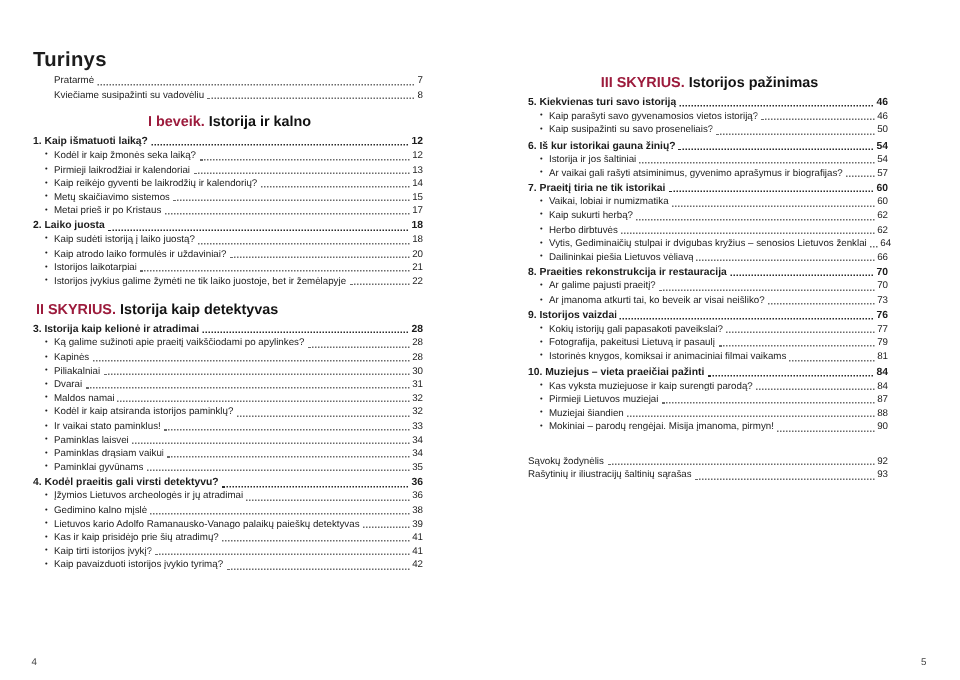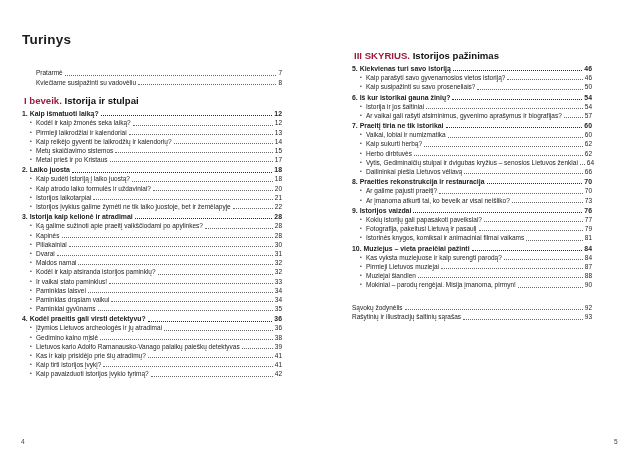--- a/index.html
+++ b/index.html
@@ -9,21 +9,21 @@
     font-family:"Liberation Sans","DejaVu Sans",sans-serif;
     color:#1c1c1c;
     -webkit-font-smoothing:antialiased;
   }
   .spread{position:absolute;inset:0;}
   .page{position:absolute;}
   .page-left{left:22px;top:28px;width:260px;}
   .page-right{left:352px;top:50px;width:240px;}
 
   .toc-title{
-    font-size:13.5px;font-weight:bold;margin:4px 0 21px 0;letter-spacing:.2px;
+    font-size:13.5px;font-weight:bold;margin:4px 0 2px 0;letter-spacing:.2px;
   }
 
   .row{
     display:flex;align-items:flex-end;
     font-size:6.5px;line-height:9.2px;height:9.2px;
     color:#1c1c1c;white-space:nowrap;
   }
   .row .lbl{flex:0 0 auto;overflow:hidden;text-overflow:clip;max-width:92%;}
   .row .leader{
     flex:1 1 auto;min-width:5px;
@@ -41,21 +41,21 @@
   }
 
   .front-matter{margin:0 0 8px 14px;}
   .front-matter .row{line-height:9.6px;height:9.6px;}
 
   .sec-head{
     font-size:9.6px;font-weight:bold;line-height:11px;
     margin:9px 0 3px 2px;color:#111;
   }
   .sec-head .kicker{color:var(--accent);}
-  .sec-head:first-child{margin-top:0;}
+  .sec-head:first-child{margin-top:0;text-align:center;}
 
   .closing{margin-top:13px;}
   .closing .row{line-height:9.8px;height:9.8px;}
 
   .folio{
     position:absolute;top:438px;font-size:6.5px;color:#444;
   }
   .folio-left{left:21px;}
   .folio-right{left:614px;}
 </style>
@@ -71,21 +71,21 @@
           <span class="leader"></span>
           <span class="pg">7</span>
         </div>
         <div class="row">
           <span class="lbl">Kviečiame susipažinti su vadovėliu</span>
           <span class="leader"></span>
           <span class="pg">8</span>
         </div>
       </div>
     <div id="left-sections">
-        <div class="sec-head"><span class="kicker">I beveik. </span><span>Istorija ir stulpai</span></div>
+        <div class="sec-head"><span class="kicker">I beveik. </span><span>Istorija ir kalno</span></div>
         <div class="row bold">
           <span class="lbl">1. Kaip išmatuoti laiką?</span>
           <span class="leader"></span>
           <span class="pg">12</span>
         </div>
         <div class="row sub">
           <span class="bullet">•</span>
           <span class="lbl">Kodėl ir kaip žmonės seka laiką?</span>
           <span class="leader"></span>
           <span class="pg">12</span>
@@ -136,20 +136,21 @@
           <span class="lbl">Istorijos laikotarpiai</span>
           <span class="leader"></span>
           <span class="pg">21</span>
         </div>
         <div class="row sub">
           <span class="bullet">•</span>
           <span class="lbl">Istorijos įvykius galime žymėti ne tik laiko juostoje, bet ir žemėlapyje</span>
           <span class="leader"></span>
           <span class="pg">22</span>
         </div>
+        <div class="sec-head"><span class="kicker">II SKYRIUS. </span><span>Istorija kaip detektyvas</span></div>
         <div class="row bold">
           <span class="lbl">3. Istorija kaip kelionė ir atradimai</span>
           <span class="leader"></span>
           <span class="pg">28</span>
         </div>
         <div class="row sub">
           <span class="bullet">•</span>
           <span class="lbl">Ką galime sužinoti apie praeitį vaikščiodami po apylinkes?</span>
           <span class="leader"></span>
           <span class="pg">28</span>

